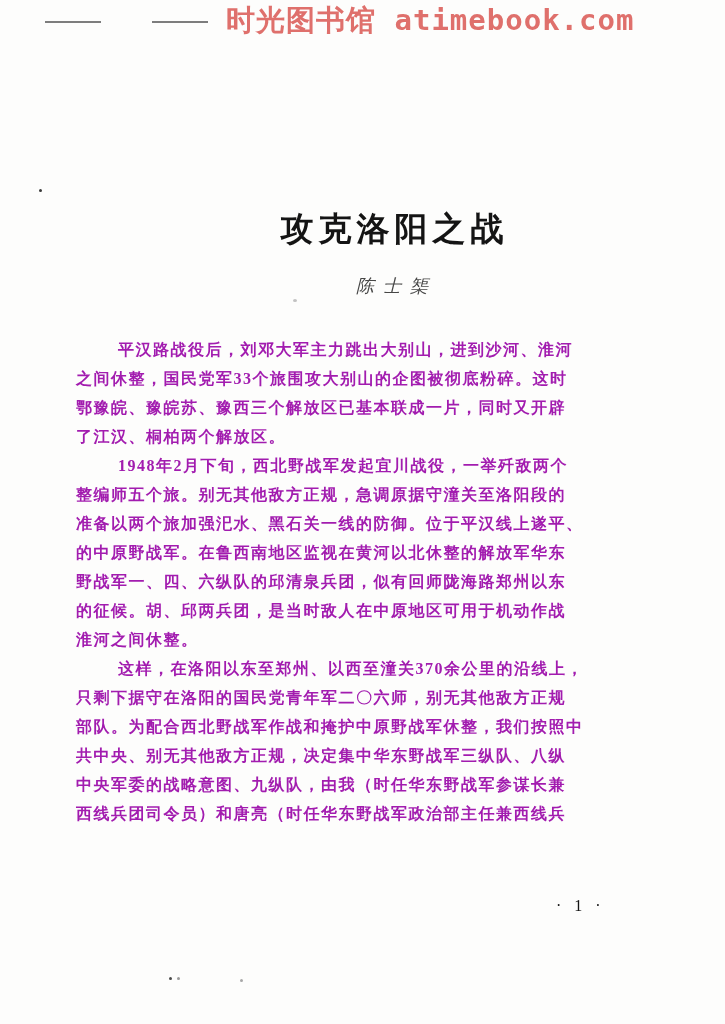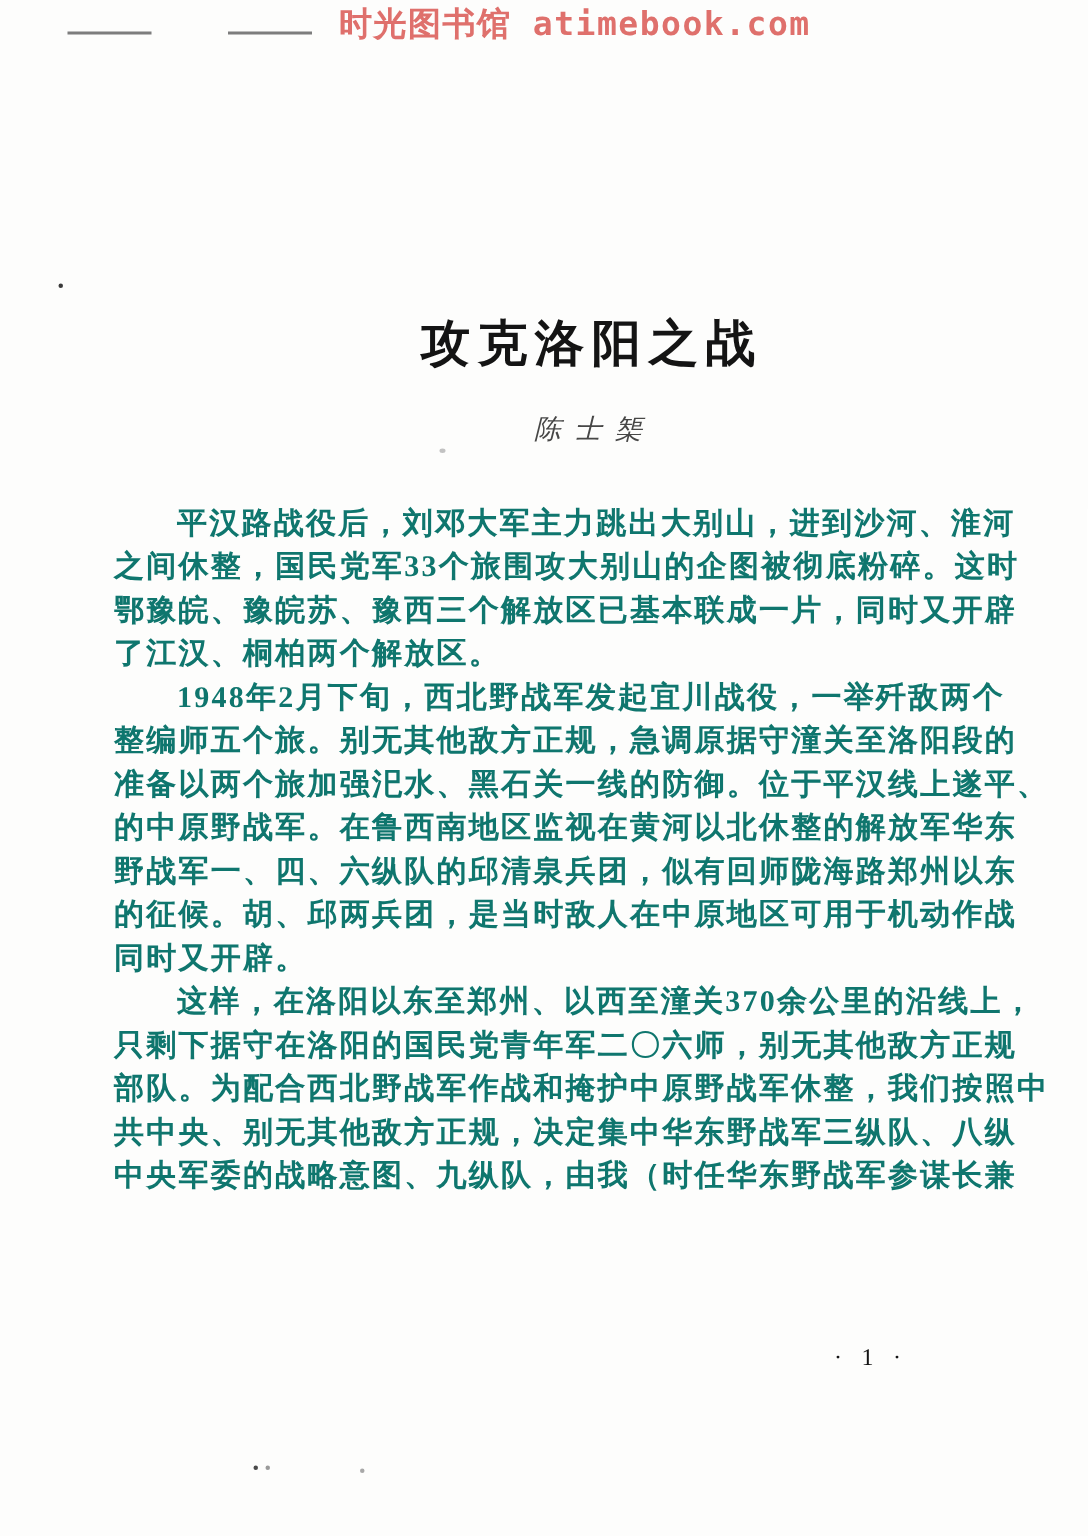--- a/index.html
+++ b/index.html
@@ -25,21 +25,21 @@
     height: 2px;
     background: #7d7d7d;
   }
   .dash-left  { left: 45px; }
   .dash-right { left: 152px; }
   .watermark {
     position: absolute;
     left: 226px;
     top: 1px;
     font-family: "DejaVu Sans Mono", monospace;
-    font-size: 22px;
+    font-size: 29px;
     font-weight: bold;
     letter-spacing: 1px;
     white-space: nowrap;
   }
 
   
   .article-title {
     position: absolute;
     top: 207px;
     left: 32px;
@@ -63,25 +63,25 @@
     opacity: 0.88;
     font-style: italic;
   }
 
   
   .article-body {
     position: absolute;
     top: 335px;
     left: 76px;
     width: 578px;
-    font-size: 20px;
+    font-size: 16px;
     line-height: 29px;
     font-weight: 600;
     letter-spacing: 1.5px;
-    color: #0f766e;
+    color: #a21caf;
   }
   .article-body .line {
     white-space: nowrap;
     height: 29px;
   }
   .article-body .indent {
     text-indent: 42px;
   }
 
   
@@ -123,26 +123,27 @@
       <div class="line indent">平汉路战役后，刘邓大军主力跳出大别山，进到沙河、淮河</div>
       <div class="line">之间休整，国民党军33个旅围攻大别山的企图被彻底粉碎。这时</div>
       <div class="line">鄂豫皖、豫皖苏、豫西三个解放区已基本联成一片，同时又开辟</div>
       <div class="line">了江汉、桐柏两个解放区。</div>
       <div class="line indent">1948年2月下旬，西北野战军发起宜川战役，一举歼敌两个</div>
       <div class="line">整编师五个旅。别无其他敌方正规，急调原据守潼关至洛阳段的</div>
       <div class="line">准备以两个旅加强汜水、黑石关一线的防御。位于平汉线上遂平、</div>
       <div class="line">的中原野战军。在鲁西南地区监视在黄河以北休整的解放军华东</div>
       <div class="line">野战军一、四、六纵队的邱清泉兵团，似有回师陇海路郑州以东</div>
       <div class="line">的征候。胡、邱两兵团，是当时敌人在中原地区可用于机动作战</div>
-      <div class="line">同时又开辟。</div>
+      <div class="line">淮河之间休整。</div>
       <div class="line indent">这样，在洛阳以东至郑州、以西至潼关370余公里的沿线上，</div>
       <div class="line">只剩下据守在洛阳的国民党青年军二〇六师，别无其他敌方正规</div>
       <div class="line">部队。为配合西北野战军作战和掩护中原野战军休整，我们按照中</div>
       <div class="line">共中央、别无其他敌方正规，决定集中华东野战军三纵队、八纵</div>
       <div class="line">中央军委的战略意图、九纵队，由我（时任华东野战军参谋长兼</div>
+      <div class="line">西线兵团司令员）和唐亮（时任华东野战军政治部主任兼西线兵</div>
     </main>
 
   <div class="page-number">· 1 ·</div>
 
   <span class="speck s1"></span>
   <span class="speck s2"></span>
   <span class="speck s3"></span>
   <span class="speck s4"></span>
   <span class="speck s5"></span>
 

